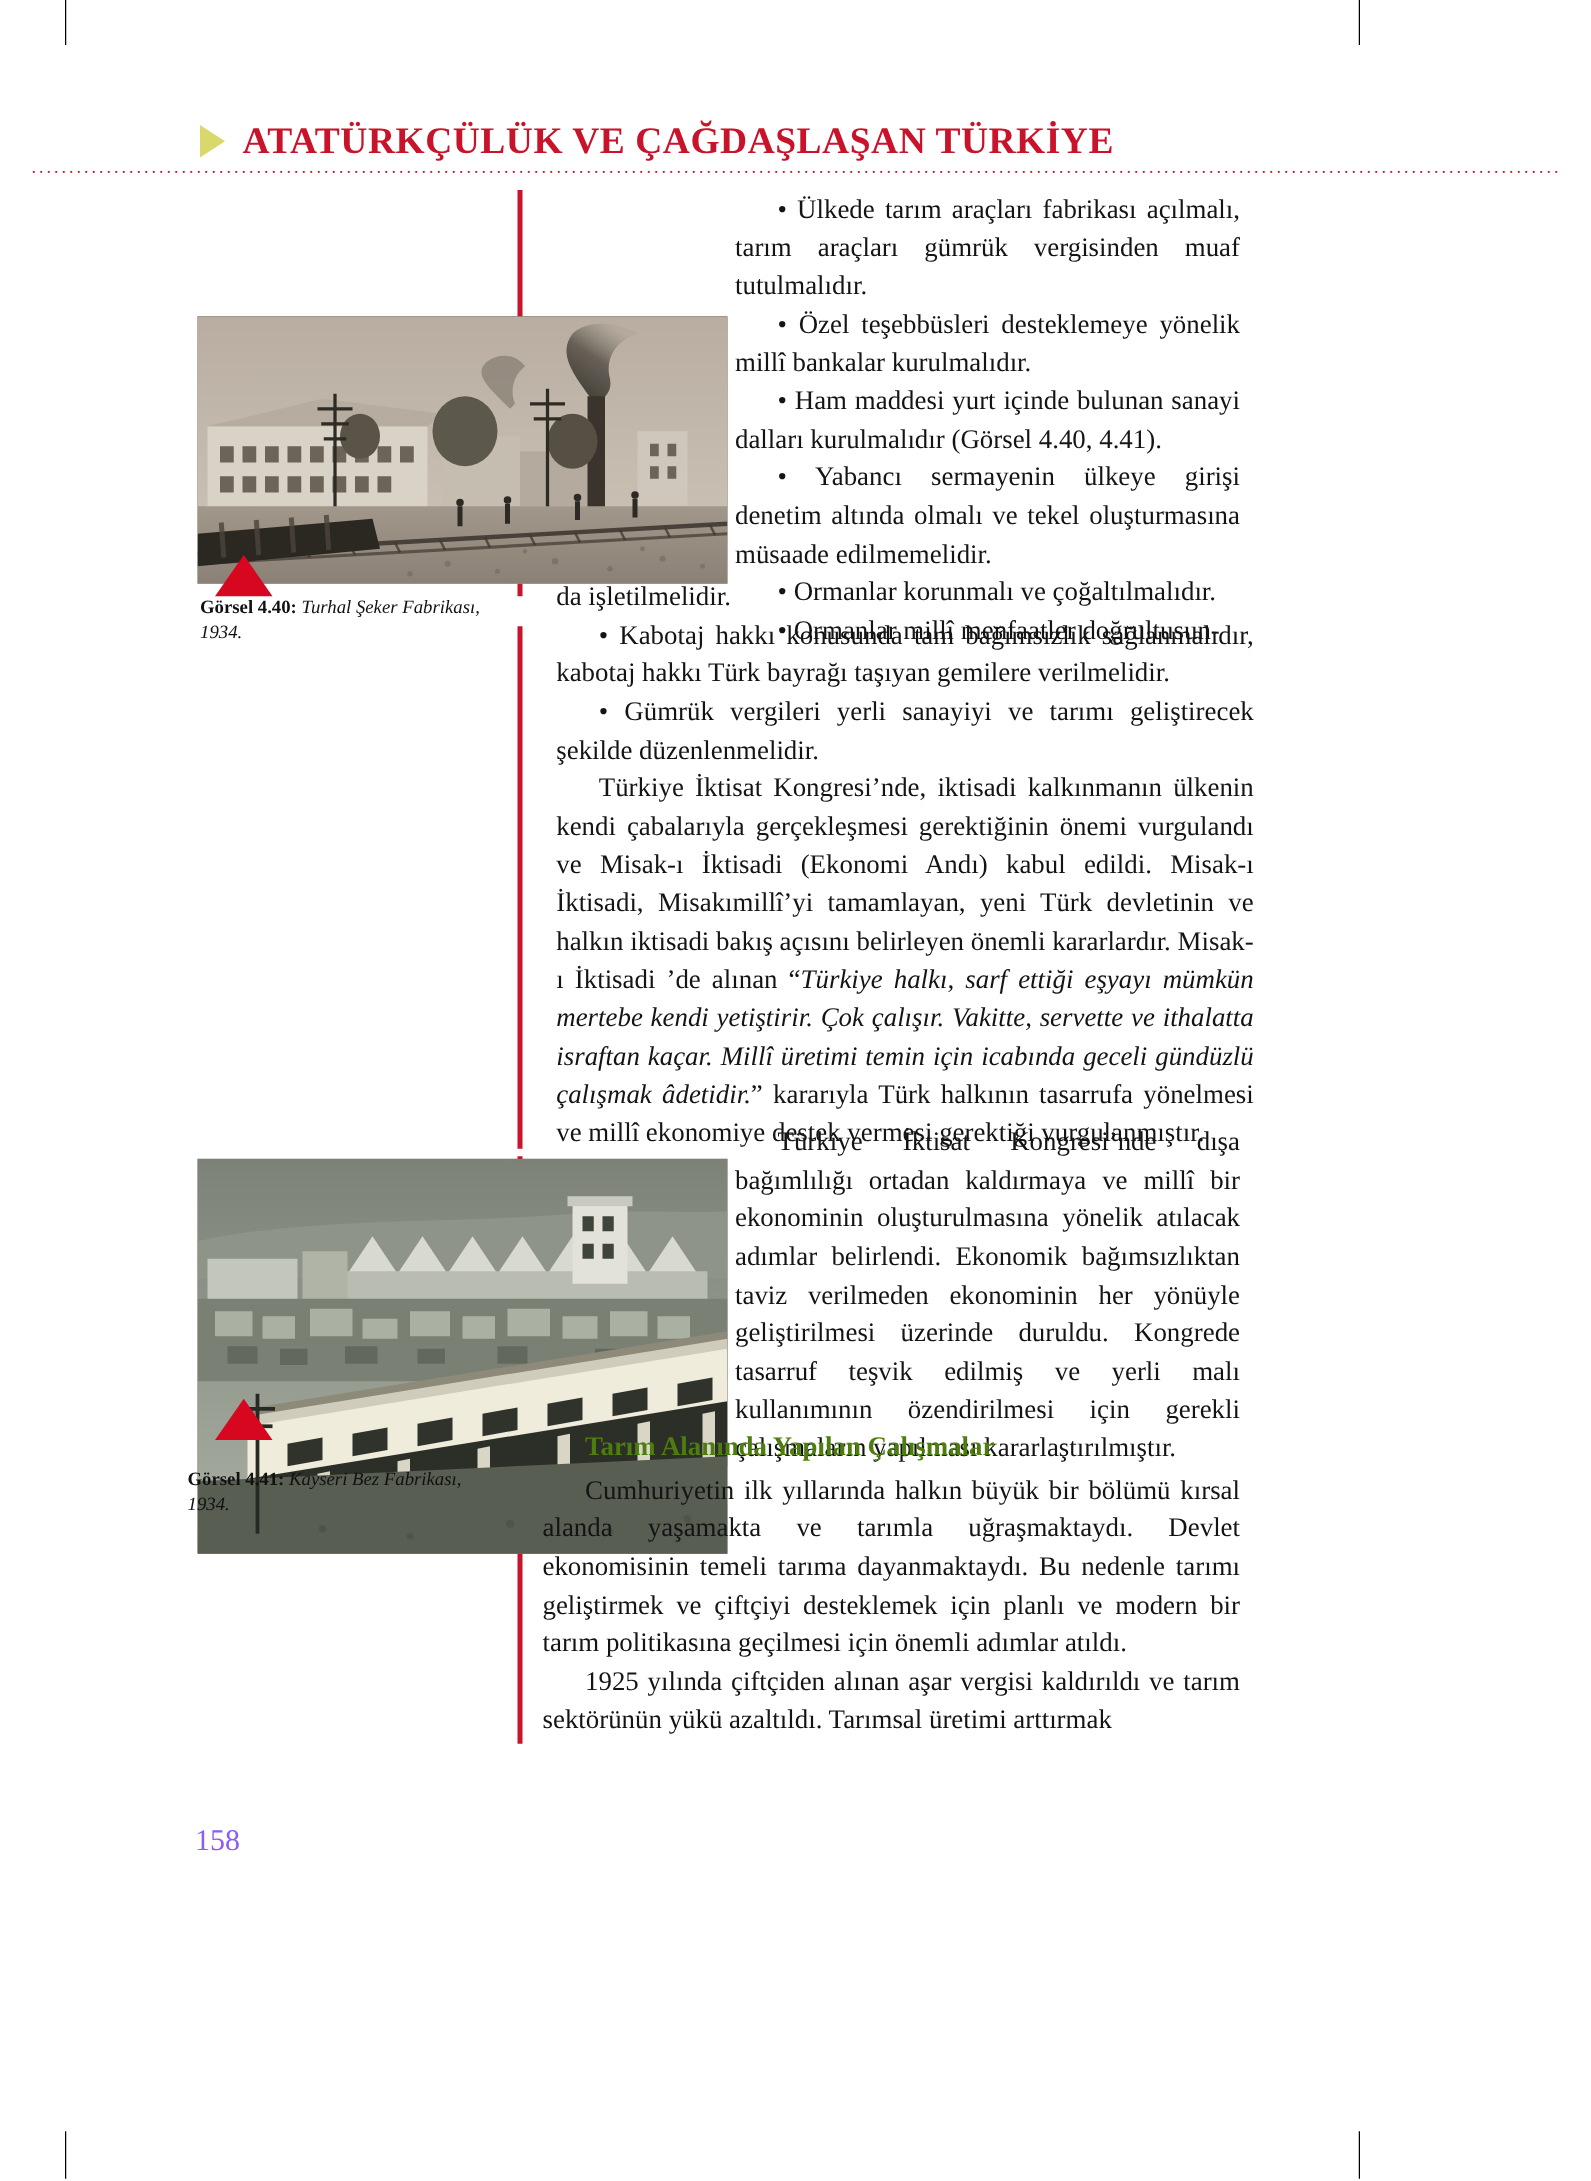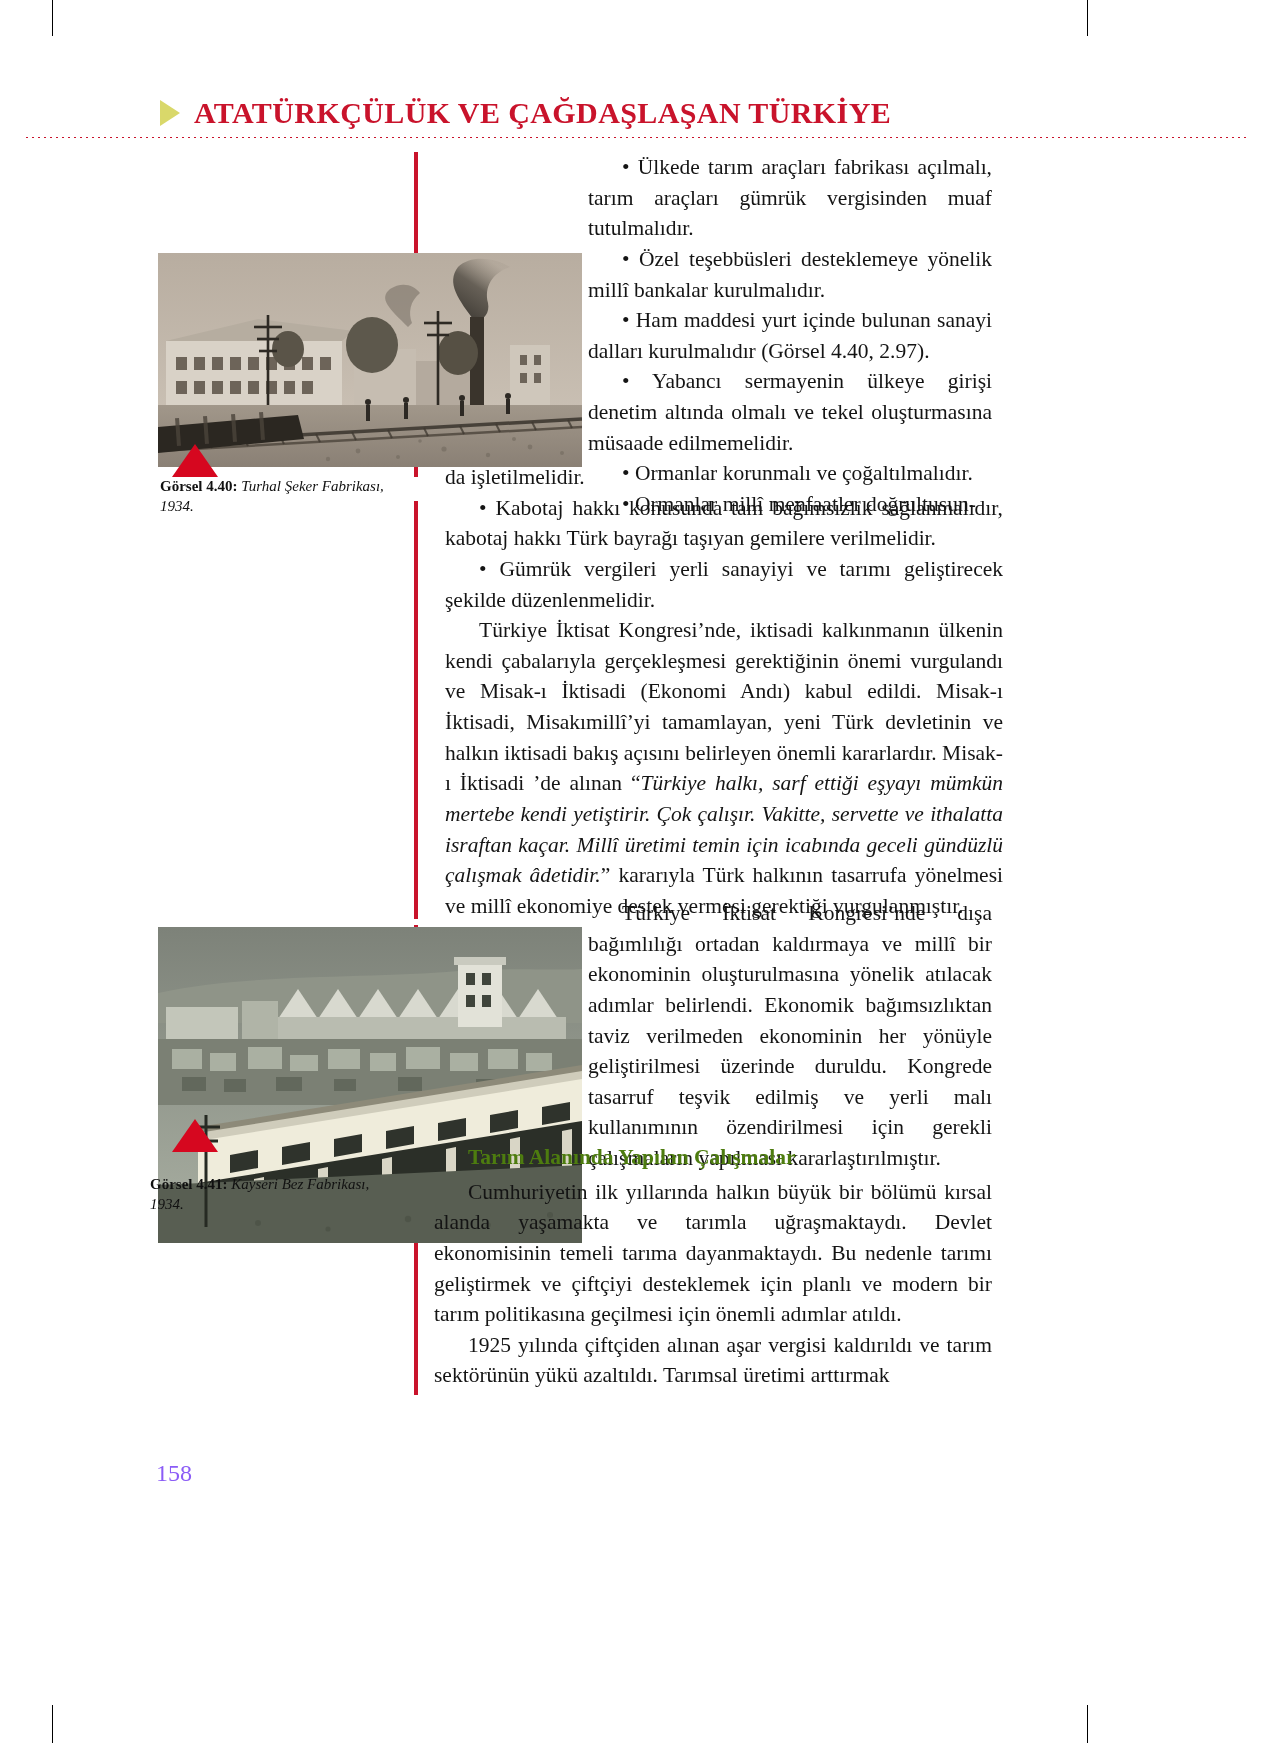--- a/index.html
+++ b/index.html
@@ -421,21 +421,21 @@
 <div class="tri-up" id="tri-kayseri"></div>
 
 <div class="caption" id="cap-kayseri">
   <span class="cap-label">Görsel 4.41:</span>
   <span class="cap-title">Kayseri Bez Fabrikası, 1934.</span>
 </div>
 
 <div class="col" id="col-a">
   <p class="bul">• Ülkede tarım araçları fabrikası açılmalı, tarım araçları gümrük vergisinden muaf tutulmalıdır.</p>
   <p class="bul">• Özel teşebbüsleri desteklemeye yönelik millî bankalar kurulmalıdır.</p>
-  <p class="bul">• Ham maddesi yurt içinde bulunan sanayi dalları kurulmalıdır (Görsel 4.40, 2.97).</p>
+  <p class="bul">• Ham maddesi yurt içinde bulunan sanayi dalları kurulmalıdır (Görsel 4.40, 4.41).</p>
   <p class="bul">• Yabancı sermayenin ülkeye girişi denetim altında olmalı ve tekel oluşturmasına müsaade edilmemelidir.</p>
   <p class="bul">• Ormanlar korunmalı ve çoğaltılmalıdır.</p>
   <p class="bul">• Ormanlar millî menfaatler doğrultusun-</p>
 </div>
 
 <div class="col" id="col-b">
   <p>da işletilmelidir.</p>
   <p class="bul">• Kabotaj hakkı konusunda tam bağımsızlık sağlanmalıdır, kabotaj hakkı Türk bayrağı taşıyan gemilere verilmelidir.</p>
   <p class="bul">• Gümrük vergileri yerli sanayiyi ve tarımı geliştirecek şekilde düzenlenmelidir.</p>
   <p class="indent"><span>Türkiye İktisat Kongresi’nde, iktisadi kalkınmanın ülkenin kendi çabalarıyla gerçekleşmesi gerektiğinin önemi vurgulandı ve </span><b>Misak-ı İktisadi (Ekonomi Andı)</b><span> kabul edildi. Misak-ı İktisadi, Misakımillî’yi tamamlayan, yeni Türk devletinin ve halkın iktisadi bakış açısını belirleyen önemli kararlardır. Misak-ı İktisadi ’de alınan “</span><i>Türkiye halkı, sarf ettiği eşyayı mümkün mertebe kendi yetiştirir. Çok çalışır. Vakitte, servette ve ithalatta israftan kaçar. Millî üretimi temin için icabında geceli gündüzlü çalışmak âdetidir.</i><span>” kararıyla Türk halkının tasarrufa yönelmesi ve millî ekonomiye destek vermesi gerektiği vurgulanmıştır.</span></p>

